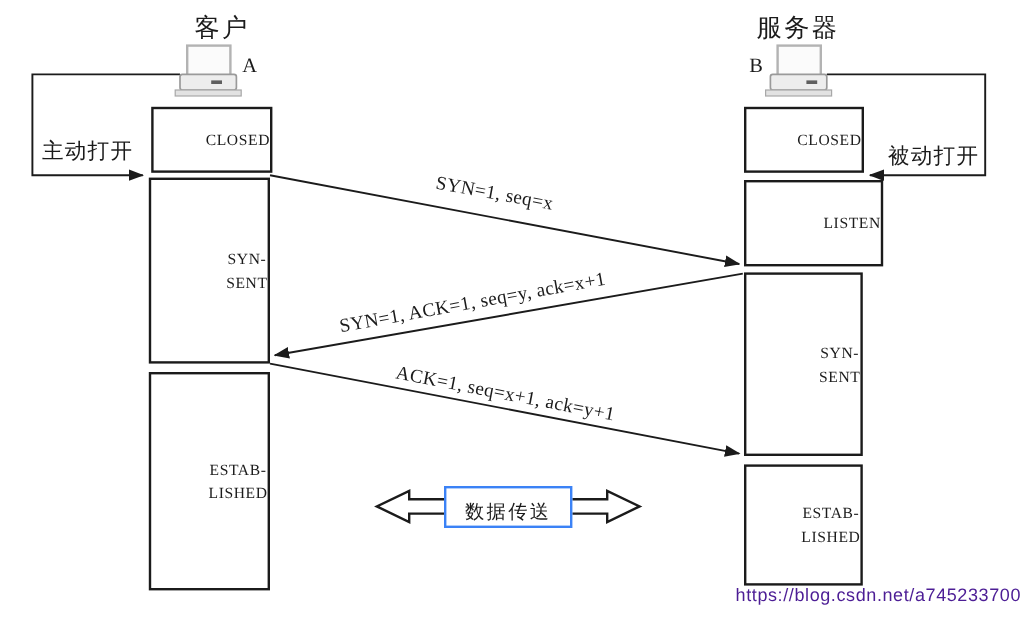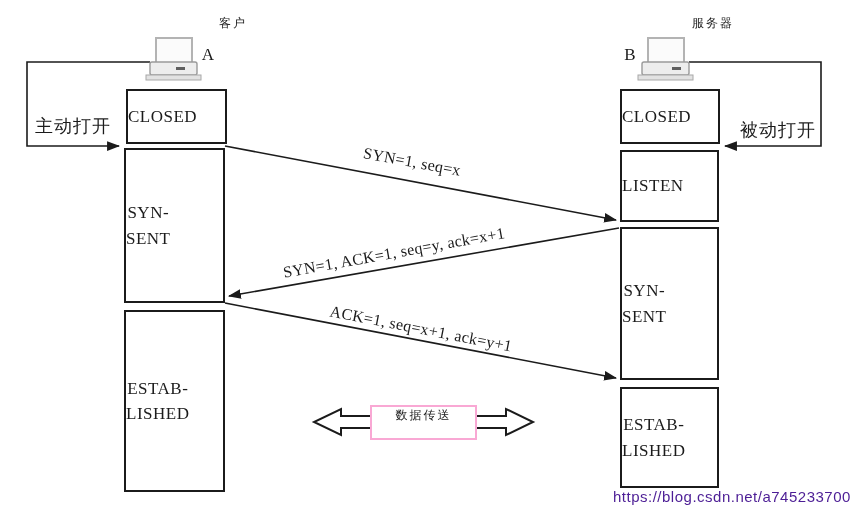--- a/index.html
+++ b/index.html
@@ -4,38 +4,38 @@
 <style>
   html,body { margin:0; padding:0; background:#ffffff; }
   .stage {
     position:relative; width:862px; height:515px; background:#ffffff;
     font-family:"Liberation Serif", serif; color:#1b1b1b; overflow:hidden;
   }
   .stage * { box-sizing:border-box; }
   svg.layer { position:absolute; left:0; top:0; }
   .box {
     position:absolute; background:#ffffff; border:2px solid #1b1b1b;
-    display:flex; align-items:center; justify-content:flex-start;
-    text-align:center; font-size:17px; letter-spacing:0.5px; line-height:1.5;
+    display:flex; align-items:center; justify-content:flex-end;
+    text-align:center; font-size:13px; letter-spacing:0.5px; line-height:1.5;
   }
   .cjk { font-size:18px; letter-spacing:1px; }
   .floating {
     position:absolute; white-space:nowrap;
     transform:translate(-50%,-50%);
   }
   .msg-label {
     position:absolute; white-space:nowrap; font-size:16px;
     letter-spacing:0.3px;
   }
   .host-letter { font-size:17px; }
-  .title-label { font-size:12px; letter-spacing:2px;margin-left:48px; }
+  .title-label { font-size:21px; letter-spacing:2px; }
   .data-box {
-    position:absolute; background:#ffffff; border:2px solid #f9a8d4;
-    display:flex; align-items:flex-start; justify-content:center;
-    font-size:12px; letter-spacing:2px;
+    position:absolute; background:#ffffff; border:2px solid #3b82f6;
+    display:flex; align-items:flex-end; justify-content:center;
+    font-size:16px; letter-spacing:2px;
   }
   .watermark {
     position:absolute; font-family:"Liberation Sans", sans-serif;
     font-size:15px; color:#4c1d95; letter-spacing:0.5px;
   }
 </style>
 </head>
 <body>
 
 <div class="stage">
@@ -107,21 +107,21 @@
   <div class="box" style="left:124px; top:310px; width:101px; height:182px;">
     <span>
       <span style="display:block">ESTAB-</span>
       <span style="display:block">LISHED</span>
     </span>
   </div>
 
   <div class="box" style="left:620px; top:89px; width:100px; height:55px;">
     <span>CLOSED</span>
   </div>
-  <div class="box" style="left:620px; top:150px; width:99px; height:72px;">
+  <div class="box" style="left:620px; top:150px; width:116px; height:72px;">
     <span>LISTEN</span>
   </div>
   <div class="box" style="left:620px; top:227px; width:99px; height:153px;">
     <span>
       <span style="display:block">SYN-</span>
       <span style="display:block">SENT</span>
     </span>
   </div>
   <div class="box" style="left:620px; top:387px; width:99px; height:101px;">
     <span>

